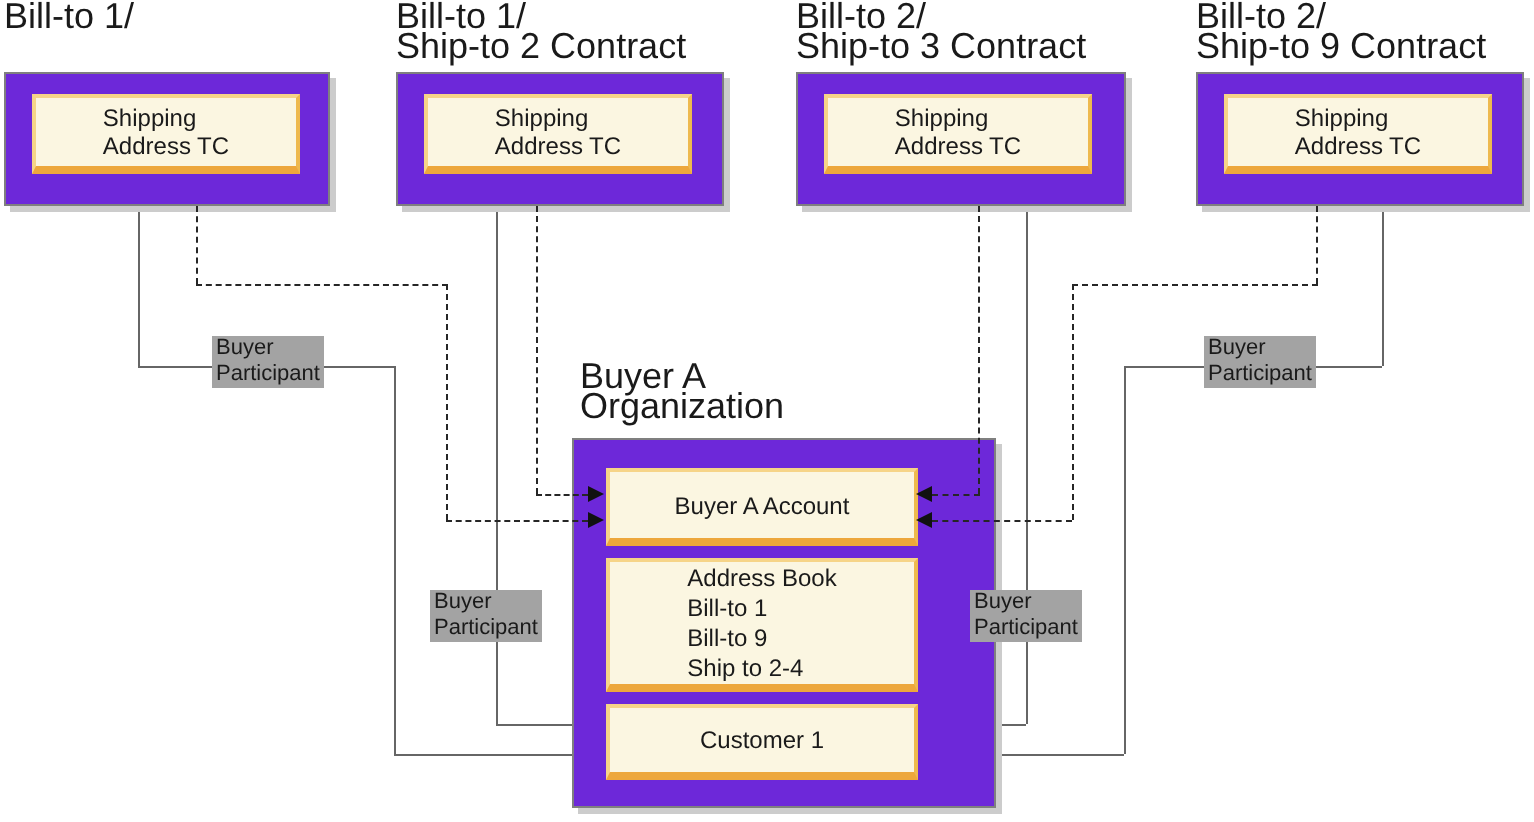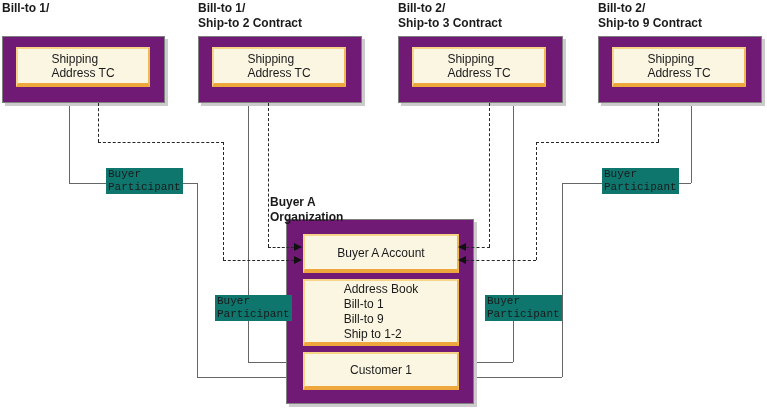--- a/index.html
+++ b/index.html
@@ -2,25 +2,25 @@
 <html><head>
 <meta charset="utf-8">
 <style>
   html,body{margin:0;padding:0;background:#ffffff;}
   #canvas{
     position:relative;width:767px;height:411px;background:#ffffff;
     font-family:"Liberation Sans", sans-serif;color:#1a1a1a;overflow:hidden;
   }
   
   .gray-box{
-    position:absolute;background:#701a75;border:1px solid #7f7f7f;
+    position:absolute;background:#6d28d9;border:1px solid #7f7f7f;
     box-shadow:3px 3px 0 #cccccc;box-sizing:border-box;z-index:2;
   }
   .contract-title, .org-title{
-    position:absolute;font-weight:bold;font-size:12px;line-height:15px;
+    position:absolute;font-weight:normal;font-size:18px;line-height:15px;
     white-space:nowrap;z-index:3;
   }
   
   .gold-box{
     position:absolute;background:#fbf6e1;box-sizing:border-box;
     border-top:2px solid #f6d488;border-left:2px solid #f6d488;
     border-right:2px solid #eeb94e;border-bottom:4px solid #eda73c;
     display:flex;align-items:center;justify-content:center;z-index:3;
   }
   .gold-box .txt{font-size:12px;line-height:14px;text-align:left;white-space:nowrap;}
@@ -29,22 +29,22 @@
   
   .ln-s{position:absolute;background:#666666;z-index:1;}
   .ln-d{position:absolute;z-index:5;}
   .ln-d.h{height:0;border-top:1px dashed #262626;}
   .ln-d.v{width:0;border-left:1px dashed #262626;}
   .arr{position:absolute;width:0;height:0;border-top:4px solid transparent;
        border-bottom:4px solid transparent;z-index:5;}
   .arr.r{border-left:8px solid #111111;}
   .arr.l{border-right:8px solid #111111;}
   .plabel{
-    position:absolute;background:#0f766e;font-size:11px;line-height:13px;
-    padding:0 2px;z-index:6;white-space:nowrap;font-family:Liberation Mono, monospace;
+    position:absolute;background:#a3a3a3;font-size:11px;line-height:13px;
+    padding:0 2px;z-index:6;white-space:nowrap;
   }
 </style>
 </head>
 <body>
 
 <div id="canvas">
 
   <div class="ln-s" style="left:69px;top:103px;width:1px;height:80px;"></div>
   <div class="ln-s" style="left:69px;top:183px;width:128px;height:1px;"></div>
   <div class="ln-s" style="left:197px;top:183px;width:1px;height:194px;"></div>
@@ -125,34 +125,34 @@
   </div>
   <div class="gray-box" style="left:598px;top:36px;width:164px;height:67px;">
     <div class="gold-box" style="left:13px;top:10px;width:134px;height:40px;">
       <div class="txt">
         <div>Shipping</div>
         <div>Address TC</div>
       </div>
     </div>
   </div>
 
-  <div class="org-title" style="left:270px;top:181px;margin-top:14px;">
+  <div class="org-title" style="left:290px;top:181px;">
     <div>Buyer A</div>
     <div>Organization</div>
   </div>
-  <div class="gray-box" style="left:286px;top:219px;width:188px;height:185px;">
+  <div class="gray-box" style="left:286px;top:219px;width:212px;height:185px;">
     <div class="gold-box" style="left:16px;top:14px;width:156px;height:39px;">
       <div class="txt center">Buyer A Account</div>
     </div>
     <div class="gold-box addr" style="left:16px;top:59px;width:156px;height:67px;">
       <div class="txt">
         <div>Address Book</div>
         <div>Bill-to 1</div>
         <div>Bill-to 9</div>
-        <div>Ship to 1-2</div>
+        <div>Ship to 2-4</div>
       </div>
     </div>
     <div class="gold-box" style="left:16px;top:132px;width:156px;height:38px;">
       <div class="txt center">Customer 1</div>
     </div>
   </div>
 
   <div class="plabel" style="left:106px;top:168px;">
     <div>Buyer</div>
     <div>Participant</div>

